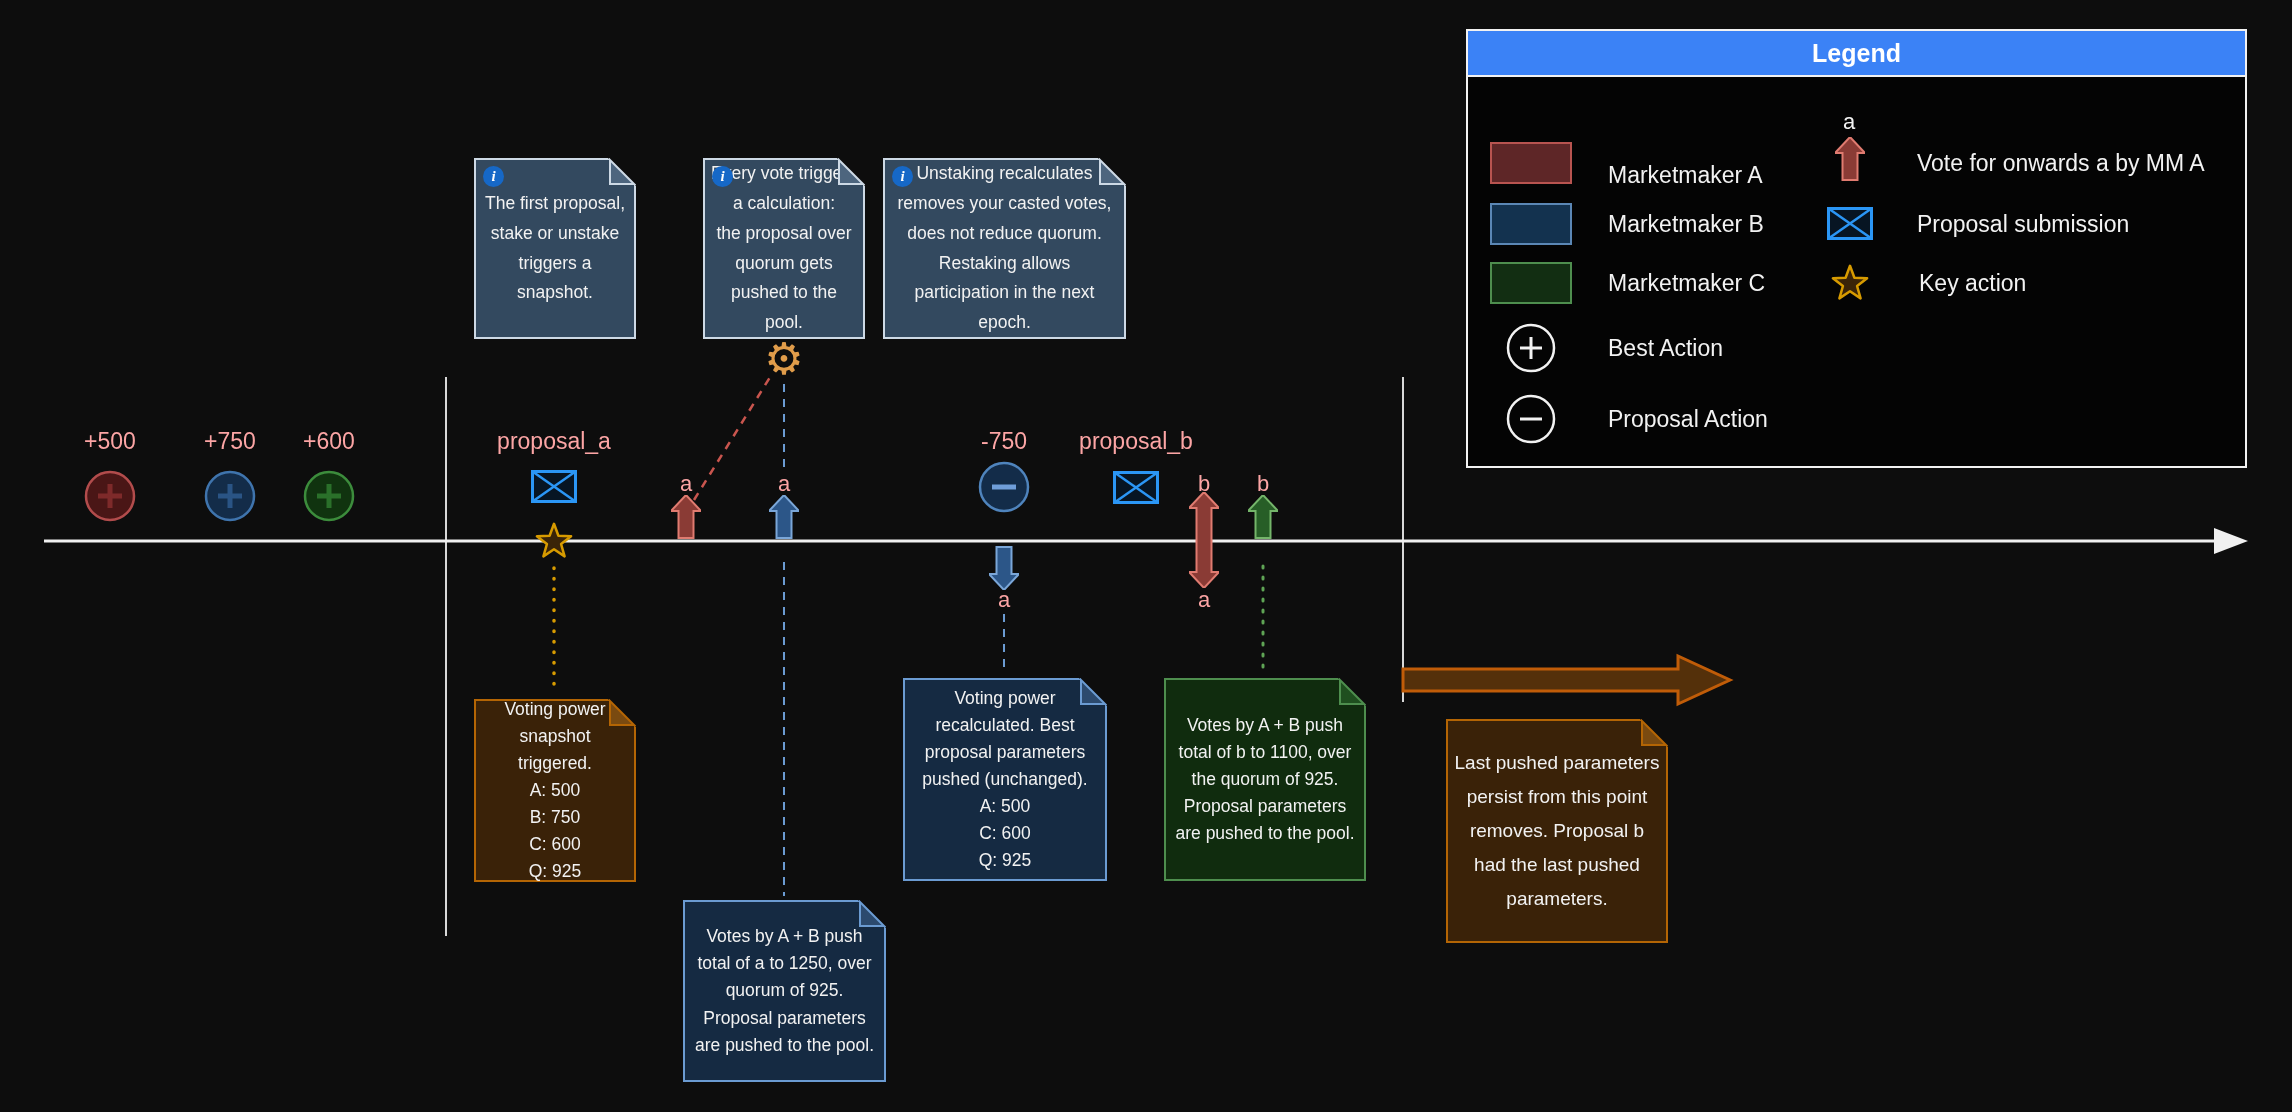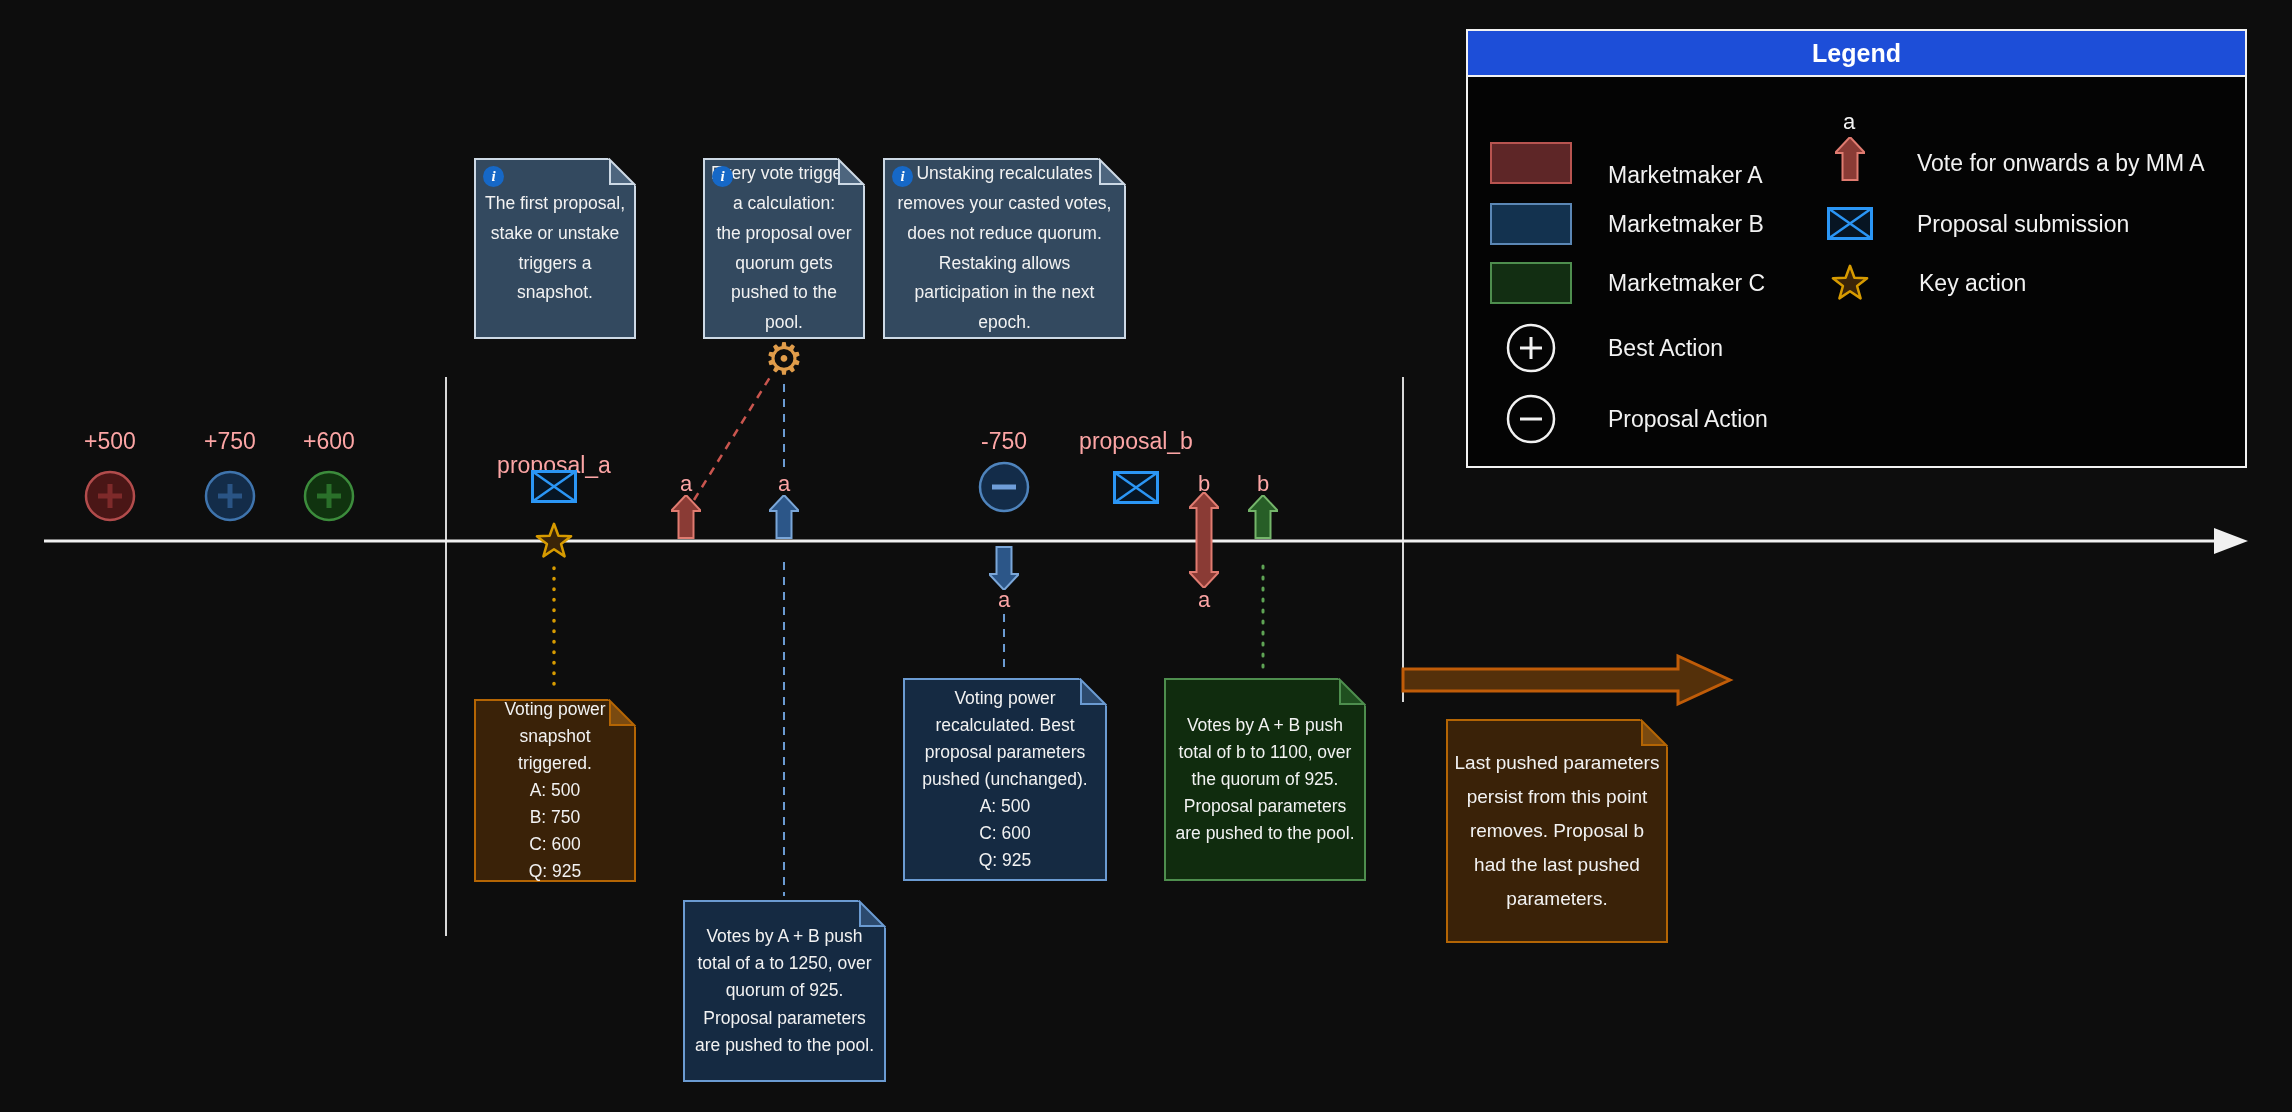--- a/index.html
+++ b/index.html
@@ -63,21 +63,21 @@
   .envelope line { stroke:#2b96f5; stroke-width:2.5; }
   .star path { fill:#3a2408; stroke:#d79b00; stroke-width:2.5; stroke-linejoin:round; }
   .gear { position:absolute; transform:translate(-50%,-50%); font-size:44px; color:#e09c4a; }
 
   
   #legend {
     position:absolute; left:1466px; top:29px; width:781px; height:439px;
     border:2px solid #f2f2f2; background:#040404; box-sizing:border-box;
   }
   #legend .hdr {
-    height:44px; line-height:44px; background:#1d4ed8; color:#fff;
+    height:44px; line-height:44px; background:#3b82f6; color:#fff;
     border-bottom:2px solid #f2f2f2; text-align:center;
     font-size:25px; font-weight:bold;
   }
   .lg-swatch { position:absolute; left:22px; width:82px; height:42px; box-sizing:border-box; border:2.5px solid; }
   .sw-red   { background:#5e2627; border-color:#b85450; }
   .sw-blue  { background:#13324f; border-color:#5b87b5; }
   .sw-green { background:#122e12; border-color:#4e8e4e; }
   .lg-lbl { position:absolute; transform:translateY(-50%); font-size:23px; white-space:nowrap; color:#f2f2f2; }
   .lg-circ circle { fill:#040404; stroke:#f2f2f2; stroke-width:2.5; }
   .lg-circ line   { stroke:#f2f2f2; stroke-width:3; }
@@ -123,21 +123,21 @@
       <line x1="16" y1="28" x2="40" y2="28"></line>
   </svg>
 
   <div class="lbl" style="left:329px;top:441px">+600</div>
   <svg class="abs stake-green" style="left:301px;top:468px" width="56" height="56">
     <circle cx="28" cy="28" r="24"></circle>
       <line x1="28" y1="16" x2="28" y2="40"></line>
       <line x1="16" y1="28" x2="40" y2="28"></line>
   </svg>
 
-  <div class="lbl" style="left:554px;top:465px">proposal_a</div>
+  <div class="lbl" style="left:554px;top:441px">proposal_a</div>
   <svg class="abs envelope" style="left:531px;top:470px" width="46" height="33">
     <rect x="1.5" y="1.5" width="43" height="30"></rect>
     <line x1="1.5" y1="1.5" x2="44.5" y2="31.5"></line>
       <line x1="44.5" y1="1.5" x2="1.5" y2="31.5"></line>
   </svg>
   <svg class="abs star" style="left:534px;top:521px" width="40" height="40">
     <path d="M20 2.8 L24.4 14.7 L37.1 15.2 L27.1 23.1 L30.6 35.4 L20 28.3 L9.4 35.4 L12.9 23.1 L2.9 15.2 L15.6 14.7 Z"></path>
   </svg>
 
   <div class="note note-info" style="left:474px;top:158px;width:162px;height:181px;line-height:1.7">

